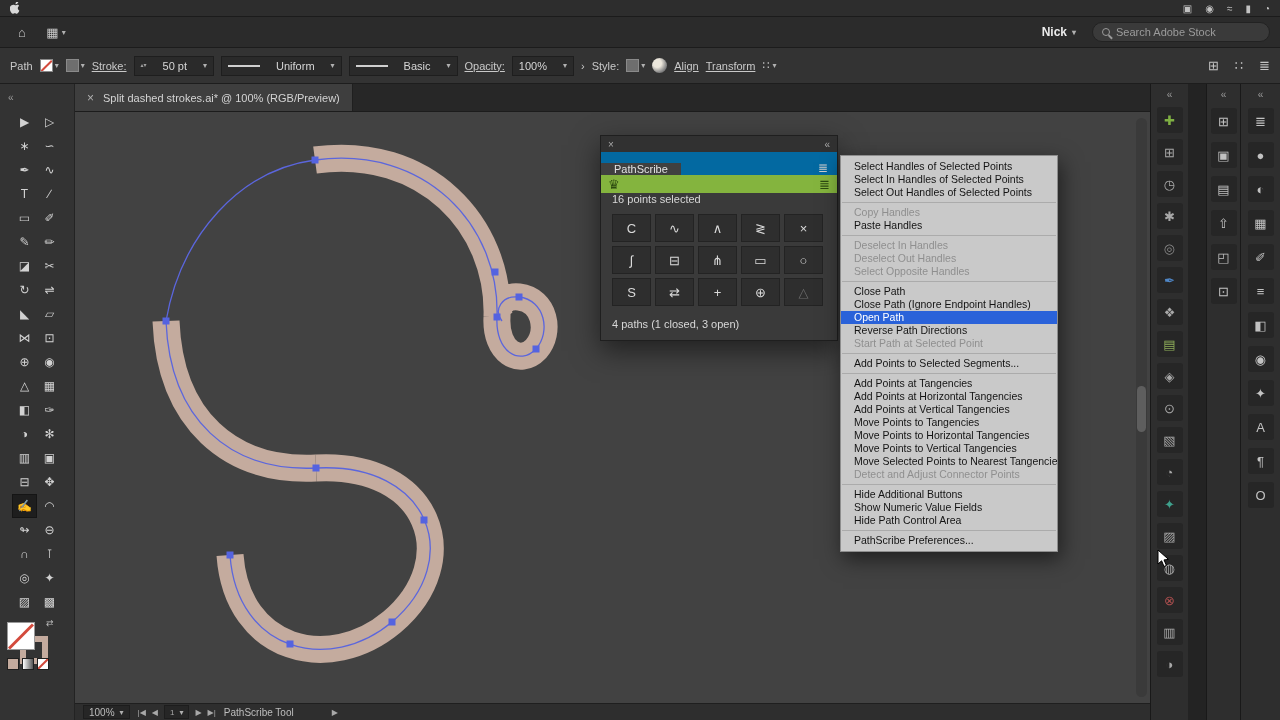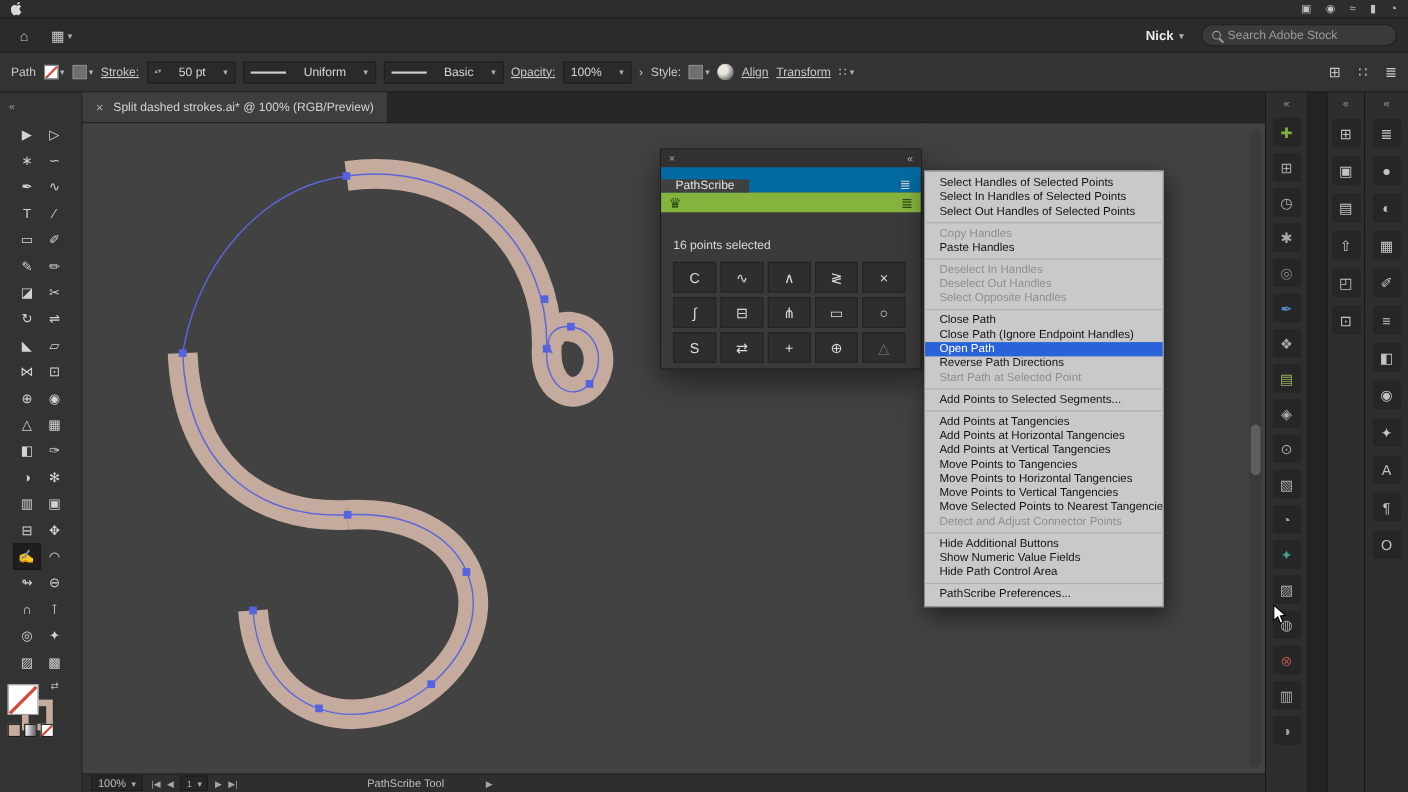--- a/index.html
+++ b/index.html
@@ -67,38 +67,38 @@
   .vscroll{position:absolute;right:3px;top:6px;bottom:6px;width:11px;background:#3a3a3a;border-radius:6px}
   .vthumb{position:absolute;left:1px;width:9px;top:268px;height:46px;background:#5e5e5e;border-radius:5px}
 
   
   .ps-panel{position:absolute;left:525px;top:23px;width:238px;background:#3a3a3a;border:1px solid #1f1f1f;box-shadow:0 10px 26px rgba(0,0,0,.5);z-index:5}
   .ps-chrome{height:16px;background:#313131;display:flex;align-items:center;justify-content:space-between;padding:0 7px;font-size:10px;color:#a8a8a8}
   .ps-tabrow{height:23px;background:#0369a1;display:flex;align-items:flex-end}
   .ps-tab{background:#404040;padding:0 13px;display:flex;align-items:center;font-size:11px;color:#e2e2e2}
   .ps-menu-btn{margin-left:auto;width:28px;display:flex;align-items:center;justify-content:center;color:#cdcdcd;font-size:12px}
   .ps-banner{height:18px;background:#84b43e;display:flex;align-items:center;justify-content:space-between;padding:0 7px;color:#2c4a10;font-size:13px}
-  .ps-status{padding:24px 11px 4px;font-size:11px;color:#d8d8d8}
+  .ps-status{padding:0 11px 4px;font-size:11px;color:#d8d8d8}
   .ps-grid{display:grid;grid-template-columns:repeat(5,39px);gap:4px;padding:5px 11px}
   .ps-btn{height:28px;background:#2e2e2e;border:1px solid #232323;display:flex;align-items:center;justify-content:center;color:#dadada;font-size:13px}
   .ps-btn.disabled{color:#6c6c6c}
   .ps-footer{padding:7px 11px 10px;font-size:11px;color:#d8d8d8}
 
   
   .flyout{position:absolute;left:765px;top:43px;width:218px;background:#c9c9c9;border:1px solid #8d8d8d;box-shadow:3px 7px 20px rgba(0,0,0,.55);padding:4px 0;z-index:10}
   .menu-item{height:13px;line-height:13px;padding:0 13px;font-size:10.5px;color:#141414;white-space:nowrap;overflow:hidden}
   .menu-item.disabled{color:#8f8f8f}
   .menu-item.highlighted{background:#2a62d9;color:#fff}
   .menu-sep{height:1px;background:#ababab;margin:3px 1px}
 
   
   .statusbar{height:17px;background:#2e2e2e;border-top:1px solid #1f1f1f;display:flex;align-items:center;gap:8px;padding:0 8px;font-size:10px;color:#bdbdbd}
   .sb-box{height:14px;background:#262626;border:1px solid #1d1d1d;display:flex;align-items:center;gap:5px;padding:0 5px}
   .sb-nav{display:flex;align-items:center;gap:6px;font-size:8px;color:#a8a8a8}
-  .sb-tool{margin-left:110px}
+  .sb-tool{}
   .sb-arrow{margin-left:30px;font-size:8px;color:#a8a8a8}
 
   
   .rightcol{width:130px;display:flex;flex:none;background:#1f1f1f}
   .plugin-col{width:38px;background:#2e2e2e;border-left:1px solid #191919;display:flex;flex-direction:column;align-items:center}
   .gapcol{width:18px;background:#232323}
   .midcol{width:34px;background:#2e2e2e;border-left:1px solid #191919;display:flex;flex-direction:column;align-items:center}
   .dockcol{width:40px;background:#2e2e2e;border-left:1px solid #191919;display:flex;flex-direction:column;align-items:center}
   .dock-head{height:20px;display:flex;align-items:center;justify-content:center;color:#9a9a9a;font-size:10px;width:100%}
   .strip-icon{width:26px;height:26px;margin:3px 0;border-radius:3px;background:#262626;display:flex;align-items:center;justify-content:center;font-size:13px;color:#ababab;flex:none}
@@ -316,20 +316,21 @@
             <div class="ps-btn">⊟</div>
             <div class="ps-btn">⋔</div>
             <div class="ps-btn">▭</div>
             <div class="ps-btn">○</div>
             <div class="ps-btn">S</div>
             <div class="ps-btn">⇄</div>
             <div class="ps-btn">+</div>
             <div class="ps-btn">⊕</div>
             <div class="ps-btn disabled">△</div>
           </div>
+        <div class="ps-footer">4 paths (1 closed, 3 open)</div>
       </div>
 
       <div class="flyout">
           <div class="menu-item">Select Handles of Selected Points</div>
           <div class="menu-item">Select In Handles of Selected Points</div>
           <div class="menu-item">Select Out Handles of Selected Points</div>
           <div class="menu-sep"></div>
           <div class="menu-item disabled">Copy Handles</div>
           <div class="menu-item">Paste Handles</div>
           <div class="menu-sep"></div>

